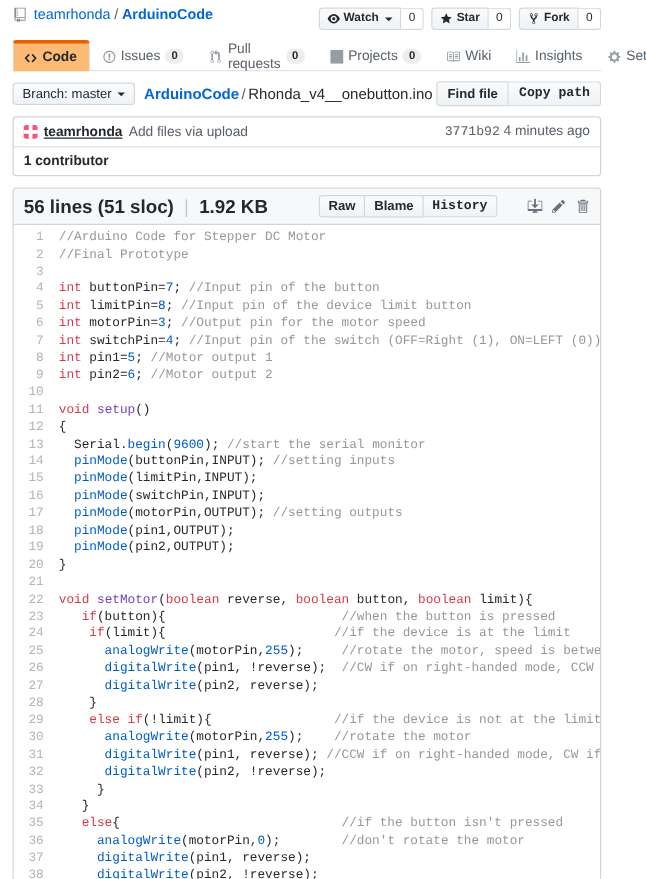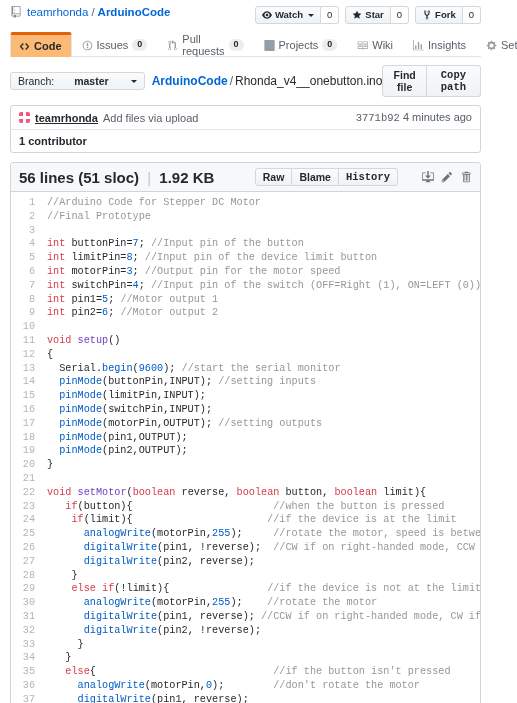--- a/index.html
+++ b/index.html
@@ -73,23 +73,23 @@
   
   .branch-bar {
     display: flex; align-items: center; justify-content: space-between;
     margin: 8px 10px 0 10px;
   }
   .branch-left { display: flex; align-items: center; gap: 7px; }
   .branch-btn {
     background: linear-gradient(#fafbfc, #eff3f6);
     border: 1px solid #d5d8da; border-radius: 3px;
     font-size: 10.5px; padding: 2px 7px; color: #24292e;
-    display: flex; align-items: center; gap: 20px;
-  }
-  .branch-btn b { font-weight: bold; }
+    display: flex; align-items: center; gap: 3px;
+  }
+  .branch-btn b { font-weight: normal; }
   .breadcrumb { font-size: 12px; font-weight: bold; }
   .breadcrumb a { color: #0366d6; text-decoration: none; }
   .breadcrumb .sep { color: #586069; font-weight: normal; margin: 0 2px; }
   .breadcrumb .final { color: #24292e; font-weight: normal; }
   .branch-right { display: flex; }
   .gbtn {
     background: linear-gradient(#fafbfc, #eff3f6);
     border: 1px solid #d5d8da;
     font-size: 10.5px; font-weight: bold; padding: 3px 8px; color: #24292e;
   }

